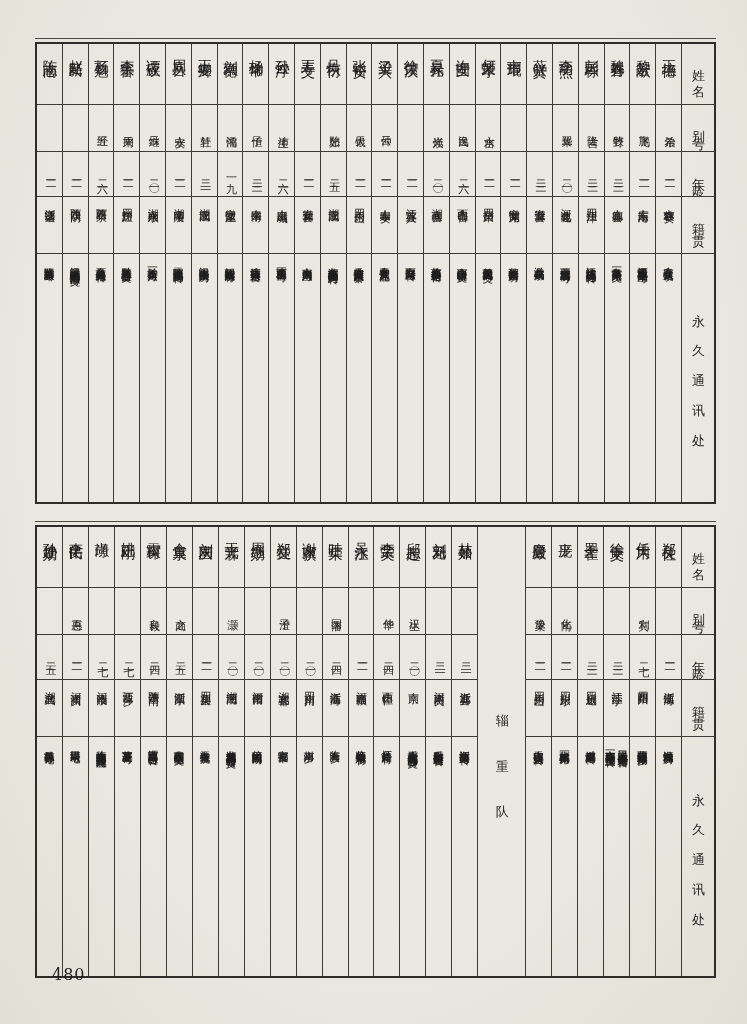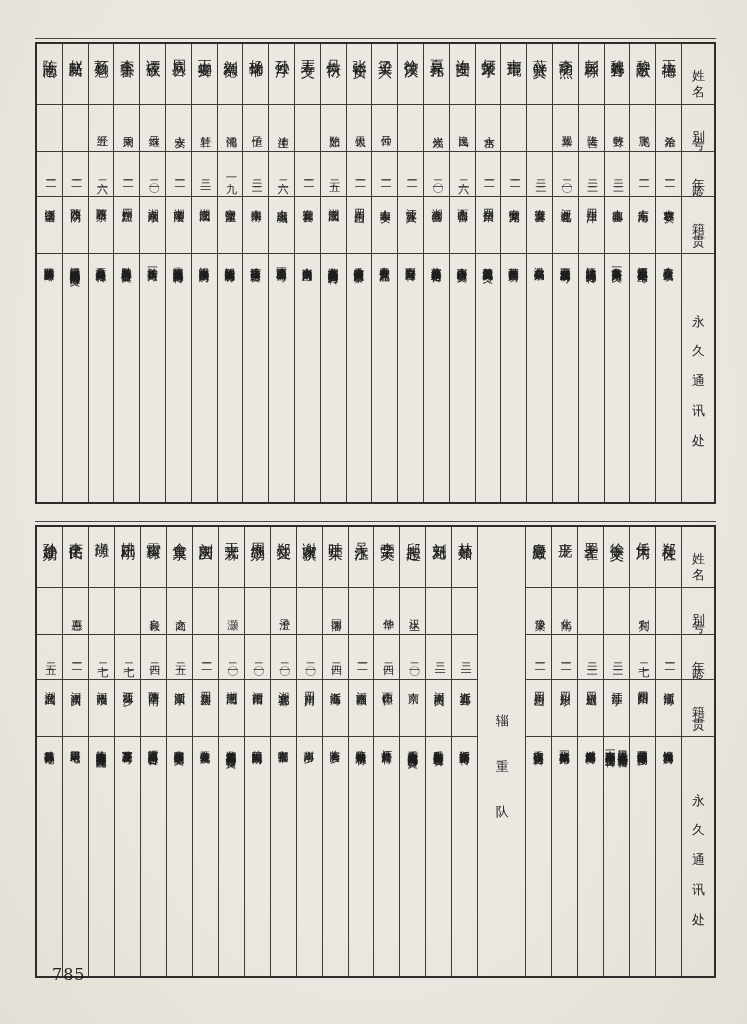--- a/index.html
+++ b/index.html
@@ -873,14 +873,14 @@
           </div>
         <div class="c c-native">
             <span class="v native-t">湖北武昌</span>
           </div>
         <div class="c c-addr">
             <span class="v addr-t">武昌青莲寺孙记</span>
           </div>
       </div></div>
   </div>
 
-  <div class="pagenum">785</div>
+  <div class="pagenum">480</div>
 </div>
 
 </body></html>

